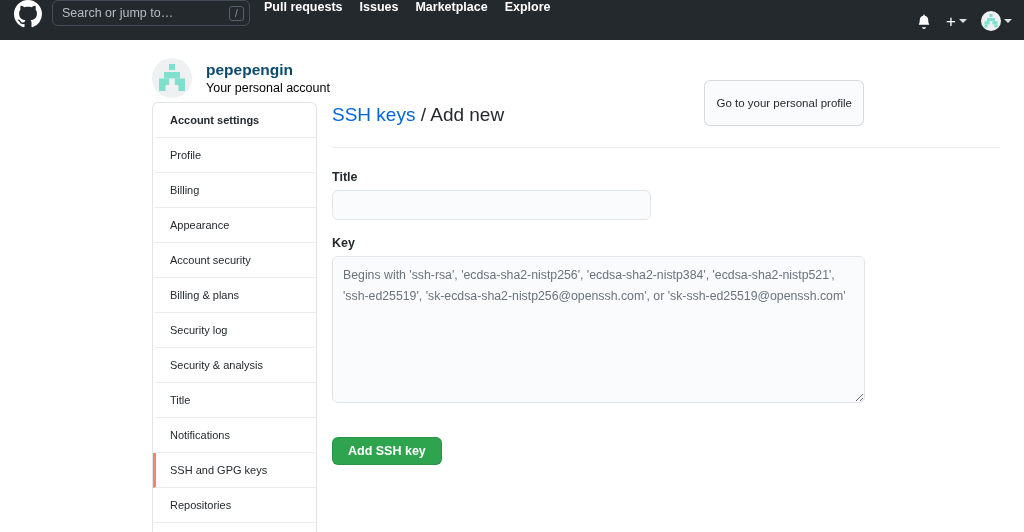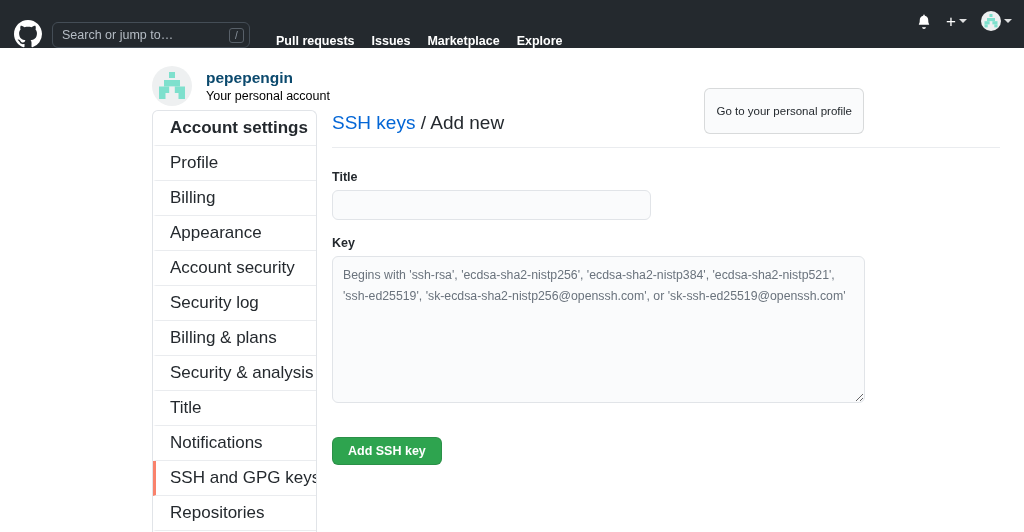--- a/index.html
+++ b/index.html
@@ -7,24 +7,24 @@
     margin: 0; padding: 0;
     width: 1024px; height: 532px;
     overflow: hidden;
     background: #ffffff;
     font-family: "Liberation Sans", sans-serif;
     -webkit-font-smoothing: antialiased;
   }
 
   
   .gh-header {
-    height: 48px;
+    height: 40px;
     background: #24292e;
     display: flex;
-    align-items: flex-end;
+    align-items: flex-start;
     padding: 0 14px;
     position: relative;
   }
   .gh-logo { width: 28px; height: 28px; display: block; flex: 0 0 auto; }
   .gh-logo svg { display: block; }
 
   .search-box {
     margin-left: 10px;
     width: 198px;
     height: 26px;
@@ -49,21 +49,21 @@
     border-radius: 3px;
     color: #8b949e;
     font-size: 10px;
     line-height: 13px;
     text-align: center;
   }
 
   .top-nav {
     display: flex;
     align-items: center;
-    margin-left: 26px;
+    margin-left: 14px;
     gap: 17px;
   }
   .top-nav a {
     color: #ffffff;
     font-size: 12.5px;
     font-weight: bold;
     text-decoration: none;
     white-space: nowrap;
   }
 
@@ -164,21 +164,21 @@
     width: 165px;
     flex: 0 0 165px;
     border: 1px solid #e1e4e8;
     border-radius: 6px 6px 0 0;
     border-bottom: none;
     background: #ffffff;
     overflow: hidden;
   }
   .side-item {
     padding: 8px 0 8px 14px;
-    font-size: 17px;
+    font-size: 11px;
     color: #24292e;
     border-bottom: 1px solid #eaecef;
     border-left: 3px solid transparent;
     line-height: 18px;
     white-space: nowrap;
     cursor: pointer;
   }
   .side-item.head {
     font-weight: bold;
     cursor: default;
@@ -192,21 +192,21 @@
   
   .main {
     flex: 1 1 auto;
     margin-left: 15px;
     padding-top: 0;
   }
   .page-title {
     font-size: 19px;
     font-weight: 400;
     color: #24292e;
-    padding-bottom: 11px;
+    padding-bottom: 19px;
     border-bottom: 1px solid #eaecef;
     margin: 0 0 22px 0;
     line-height: 26px;
   }
   .page-title a {
     color: #0366d6;
     text-decoration: none;
   }
   .field-label {
     font-size: 12.5px;
@@ -337,22 +337,22 @@
 </div>
 
 <div class="page">
 
   <aside class="sidebar" id="sidebar">
       <div class="side-item head">Account settings</div>
       <div class="side-item">Profile</div>
       <div class="side-item">Billing</div>
       <div class="side-item">Appearance</div>
       <div class="side-item">Account security</div>
+      <div class="side-item">Billing &amp; plans</div>
       <div class="side-item">Security log</div>
-      <div class="side-item">Billing &amp; plans</div>
       <div class="side-item">Security &amp; analysis</div>
       <div class="side-item">Title</div>
       <div class="side-item">Notifications</div>
       <div class="side-item selected">SSH and GPG keys</div>
       <div class="side-item">Repositories</div>
       <div class="side-item">Packages</div>
     </aside>
 
   <main class="main">
 

